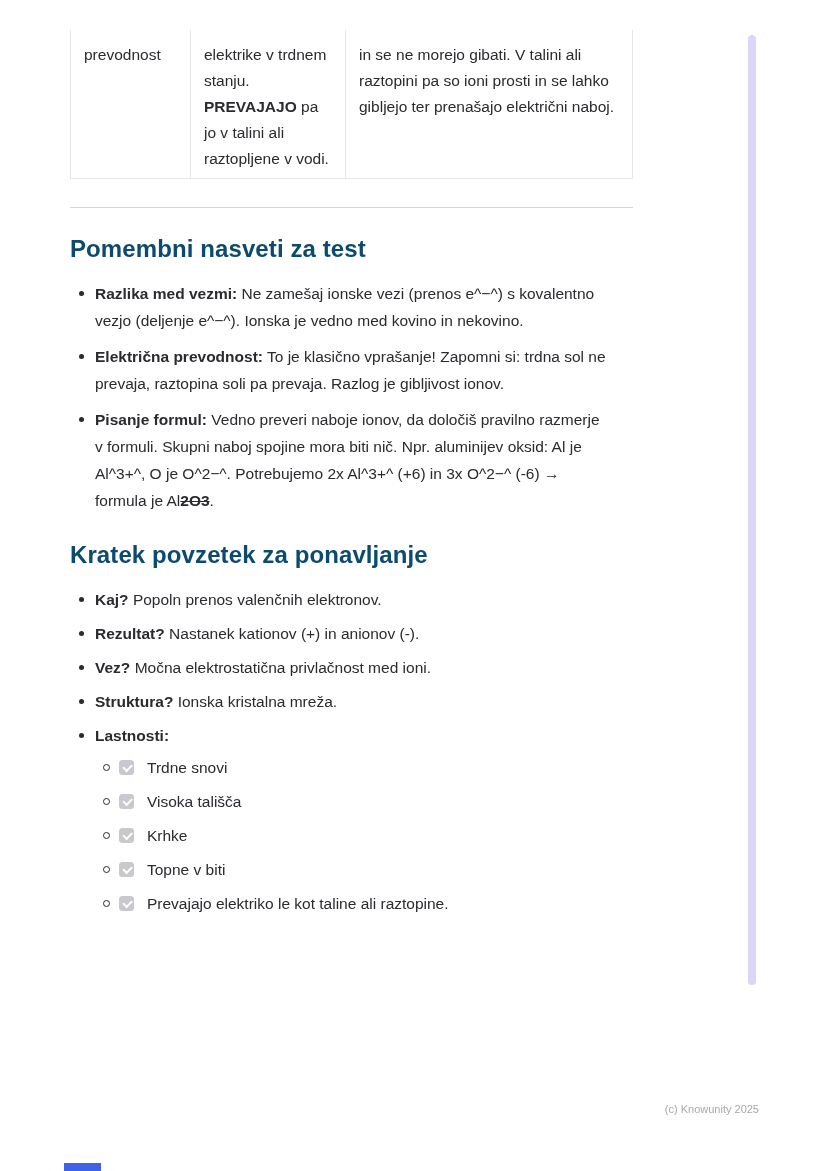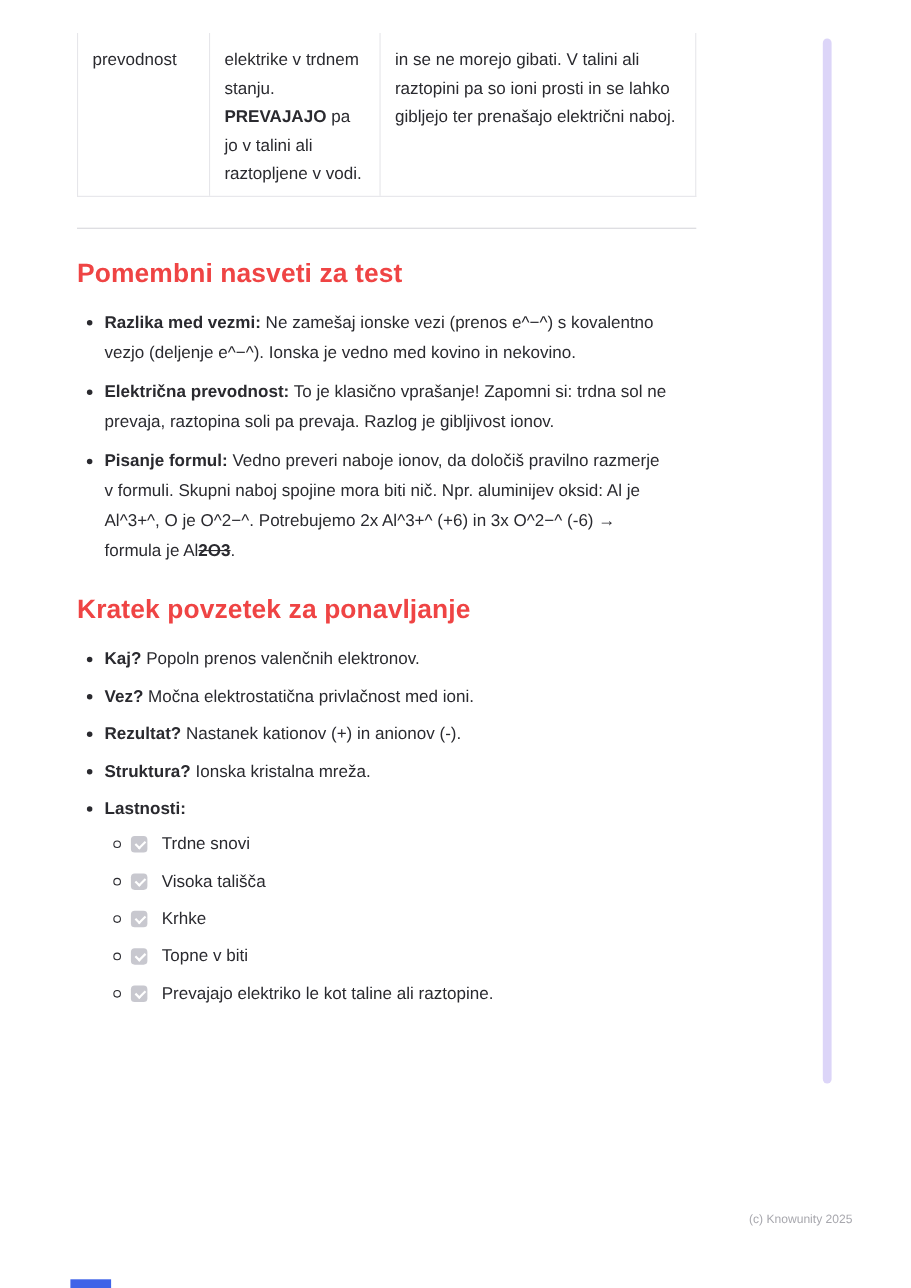--- a/index.html
+++ b/index.html
@@ -29,21 +29,21 @@
   }
   .cell:last-child { border-right:none; }
   .cell .term { font-weight:400; }
   .cell .b { font-weight:700; }
 
   
   .divider { border:none; border-top:1px solid #d6d6db; margin-top:28px; width:563px; }
 
   
   h2.sec-title {
-    color:#ef4444;
+    color:#0c4a6e;
     font-size:24px;
     line-height:30px;
     font-weight:700;
     margin-top:26px;
     letter-spacing:0.1px;
   }
 
   
   ul.b-list { list-style:none; margin-top:16px; }
   ul.b-list > li {
@@ -110,21 +110,21 @@
     background:#dcd5f8;
   }
   .next-page-peek {
     position:absolute;
     left:64px; top:1163px;
     width:37px; height:8px;
     background:#3f63e8;
   }
   .copyright {
     position:absolute;
-    right:53px; top:1103px;
+    right:69px; top:1103px;
     font-size:11px;
     color:#a8a8ae;
   }
 </style>
 </head>
 <body>
 
 <div class="content">
 
   <div class="note-table">
@@ -159,26 +159,26 @@
   </ul>
 
   <h2 class="sec-title">Kratek povzetek za ponavljanje</h2>
 
   <ul class="b-list tight">
     <li>
       <span class="lead">Kaj?</span>
       <span>Popoln prenos valenčnih elektronov.</span>
     </li>
     <li>
+      <span class="lead">Rezultat?</span>
+      <span>Nastanek kationov (+) in anionov (-).</span>
+    </li>
+    <li>
       <span class="lead">Vez?</span>
       <span>Močna elektrostatična privlačnost med ioni.</span>
-    </li>
-    <li>
-      <span class="lead">Rezultat?</span>
-      <span>Nastanek kationov (+) in anionov (-).</span>
     </li>
     <li>
       <span class="lead">Struktura?</span>
       <span>Ionska kristalna mreža.</span>
     </li>
     <li>
       <span class="lead">Lastnosti:</span>
       <span></span>
       <ul class="sub-list">
         <li>

